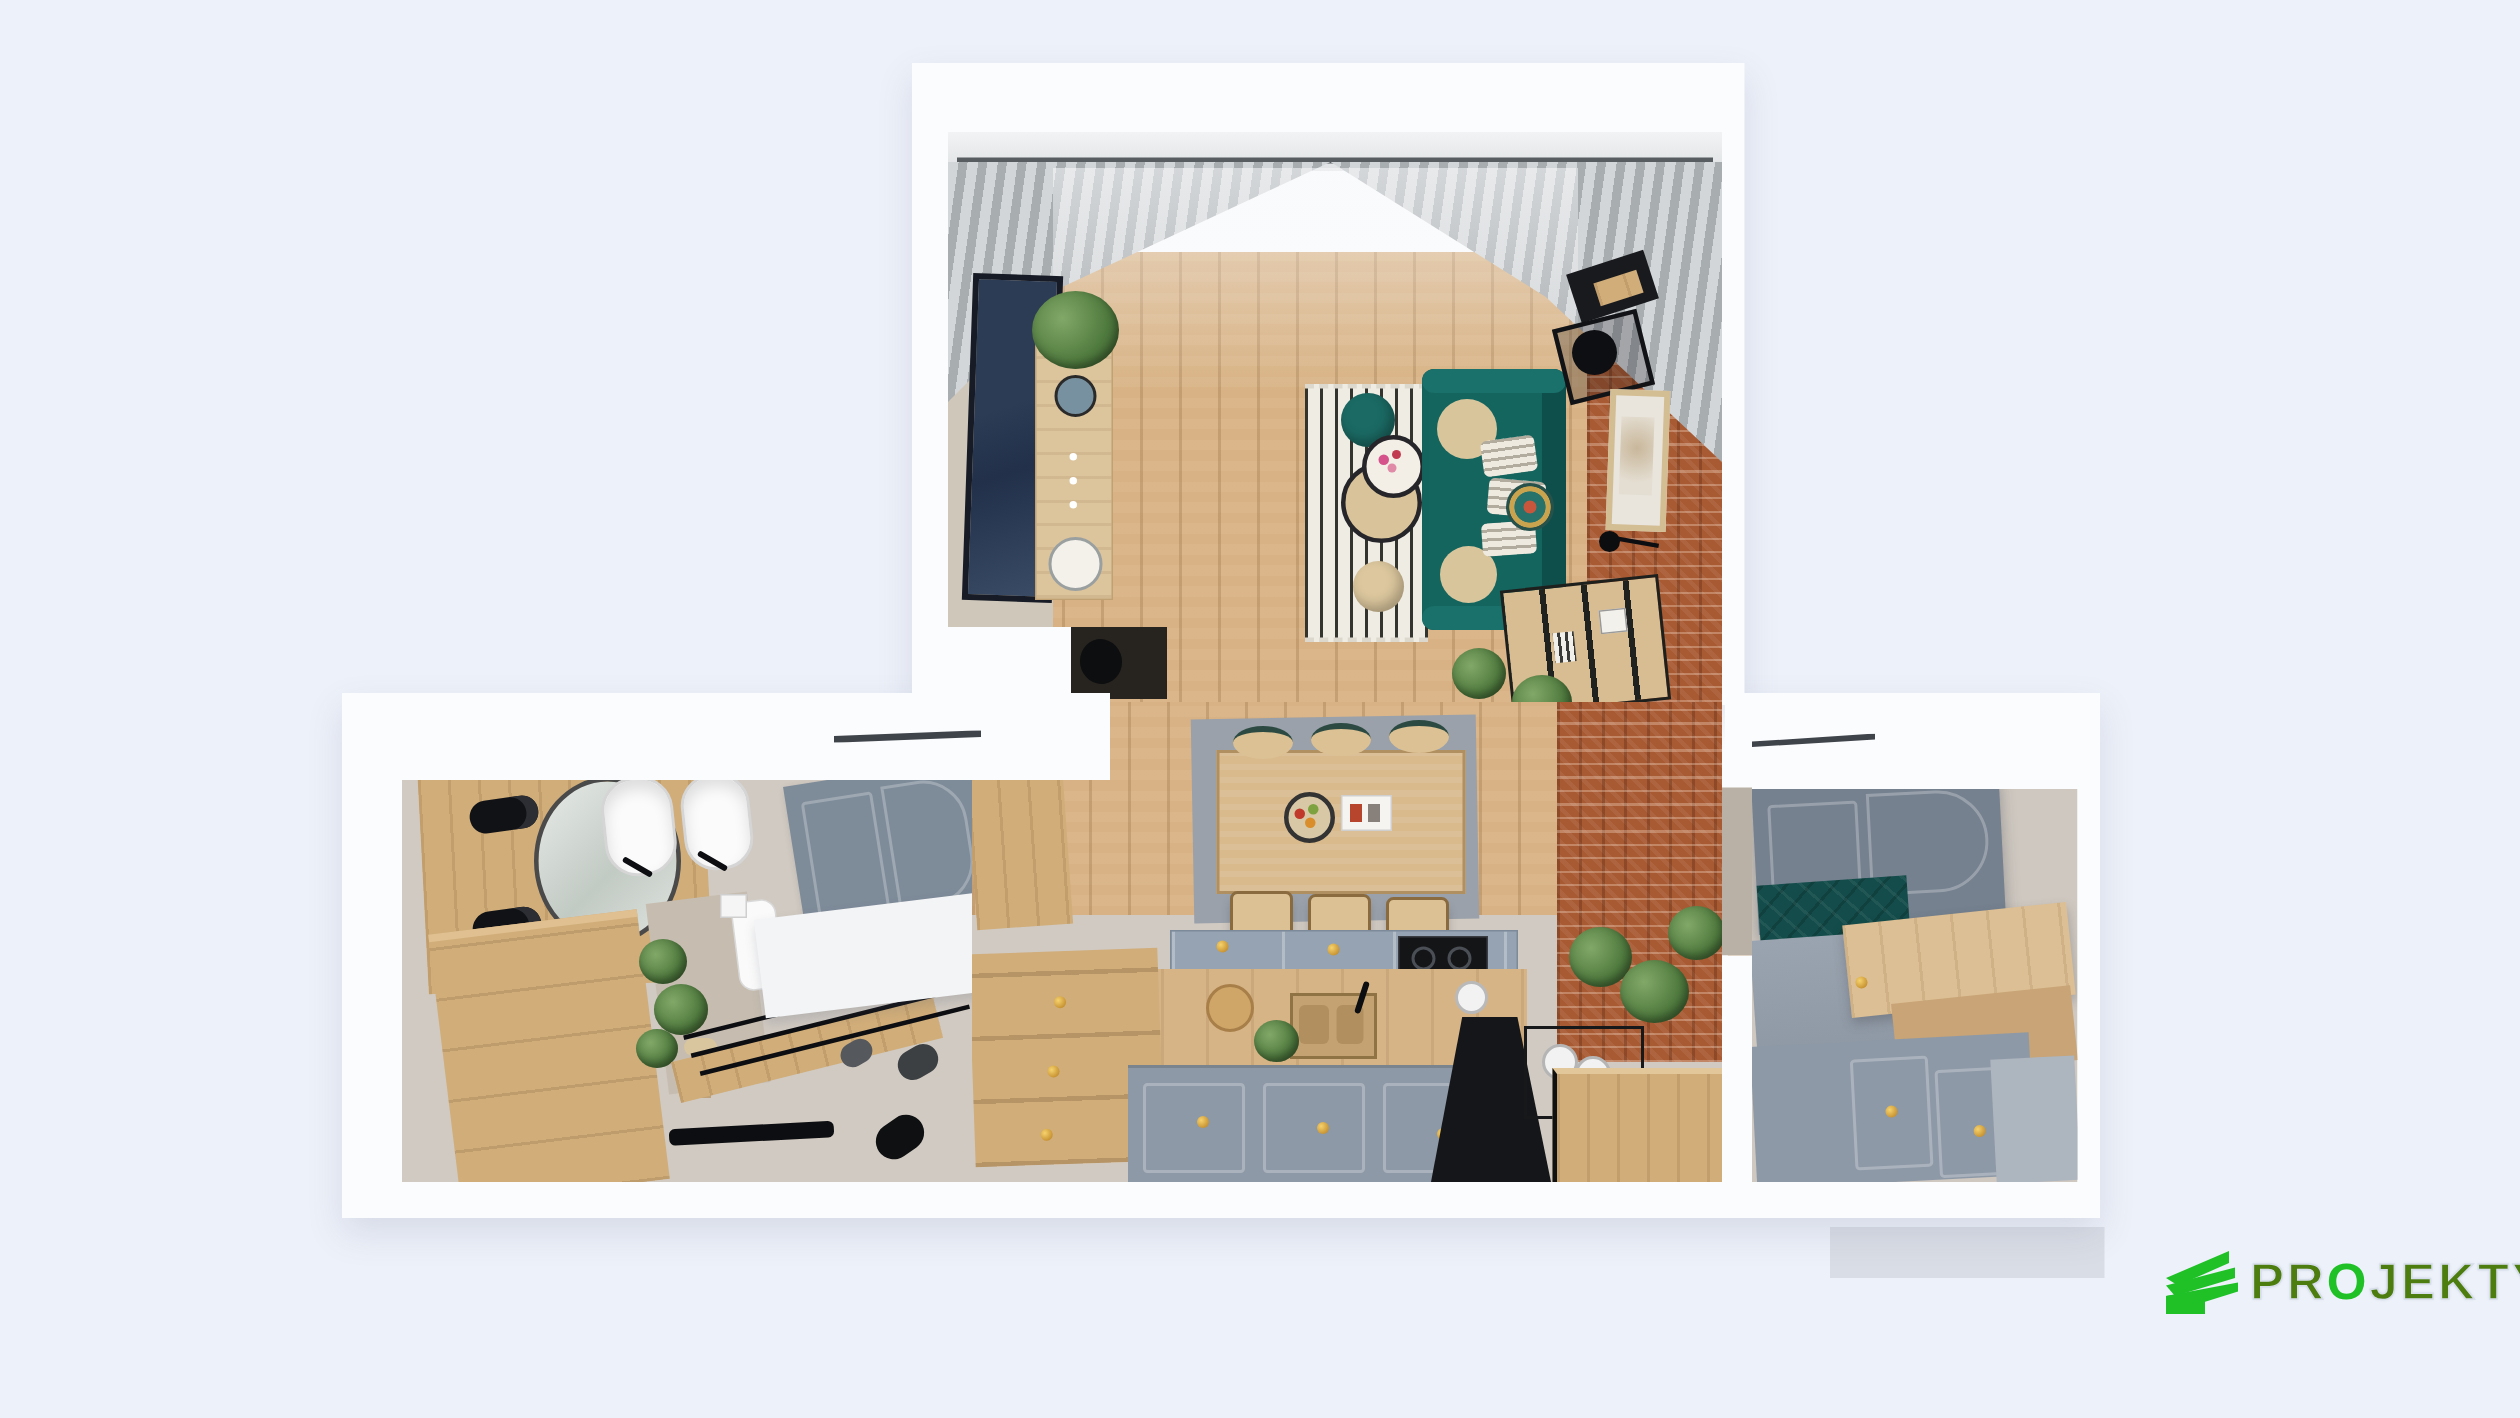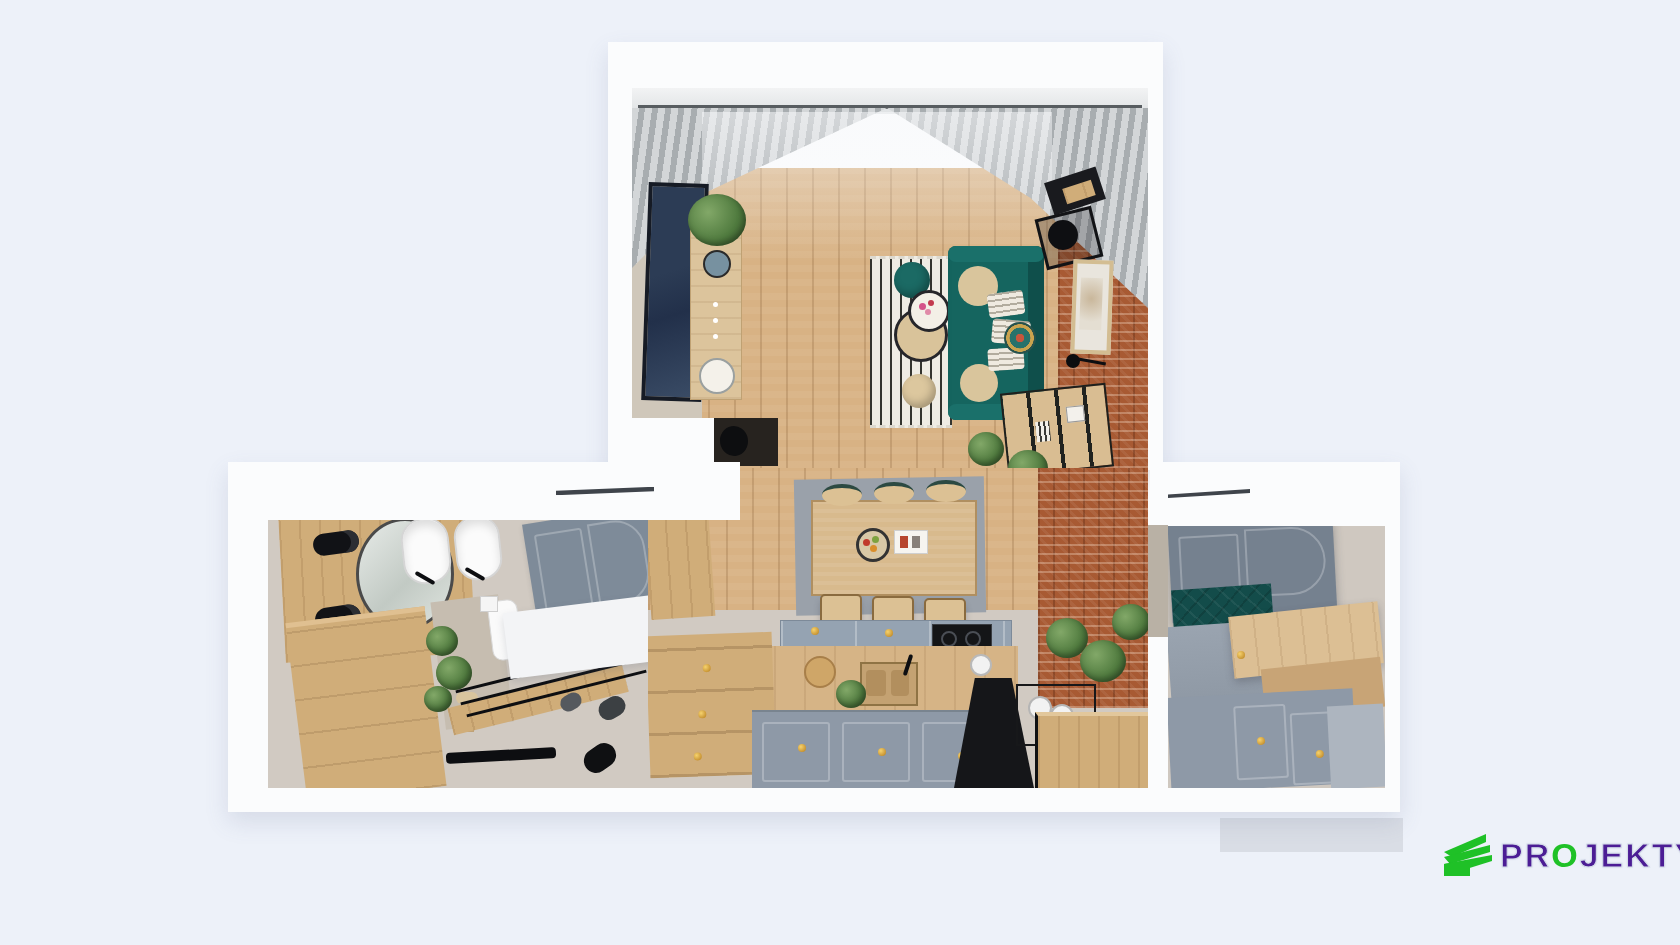--- a/index.html
+++ b/index.html
@@ -18,21 +18,21 @@
      repeating-linear-gradient(0deg,rgba(255,236,218,.30) 0 1.5px,transparent 1.5px 9px),
      repeating-linear-gradient(90deg,rgba(70,28,10,.28) 0 2px,transparent 2px 15px),
      repeating-linear-gradient(45deg,rgba(255,255,255,.06) 0 3px,transparent 3px 8px);}
   .plant{border-radius:50%;background:radial-gradient(circle at 35% 35%,#82a868,#4f7a3e 60%,#3a5c2e);box-shadow:inset -2px -3px 6px rgba(0,0,0,.35);}
   .knob{width:8px;height:8px;border-radius:50%;background:radial-gradient(circle at 35% 35%,#f6d26d,#b67c1c);}
   .graycab{background:#8e99a7;}
   .circle{border-radius:50%;}
   .doorpanel{border:2px solid rgba(255,255,255,.25);border-radius:3px;}
   .blackline{background:#0d0e11;}
   .curtain{background:repeating-linear-gradient(98deg,#d3d6d8 0 7px,#a8adb0 7px 13px);}
-  .logo-text{font-weight:bold;font-size:34px;letter-spacing:2px;color:#4c1d95;
+  .logo-text{font-weight:bold;font-size:34px;letter-spacing:2px;color:#4d7c0f;
      -webkit-text-stroke:1px #d6deea;text-shadow:0 0 2px rgba(190,200,220,.8);}
   .logo-o{color:#1fc127;-webkit-text-stroke:0px transparent;text-shadow:none;}
   .handleL{color:#c9972e;font-weight:bold;font-size:15px;text-shadow:0 0 1px #8a6310;}
 </style>
 </head>
 <body>
 
 <div class="stage">
 
   <div class="abs" style="left:1220px;top:818px;width:183px;height:34px;background:#d9dde5;"></div>

